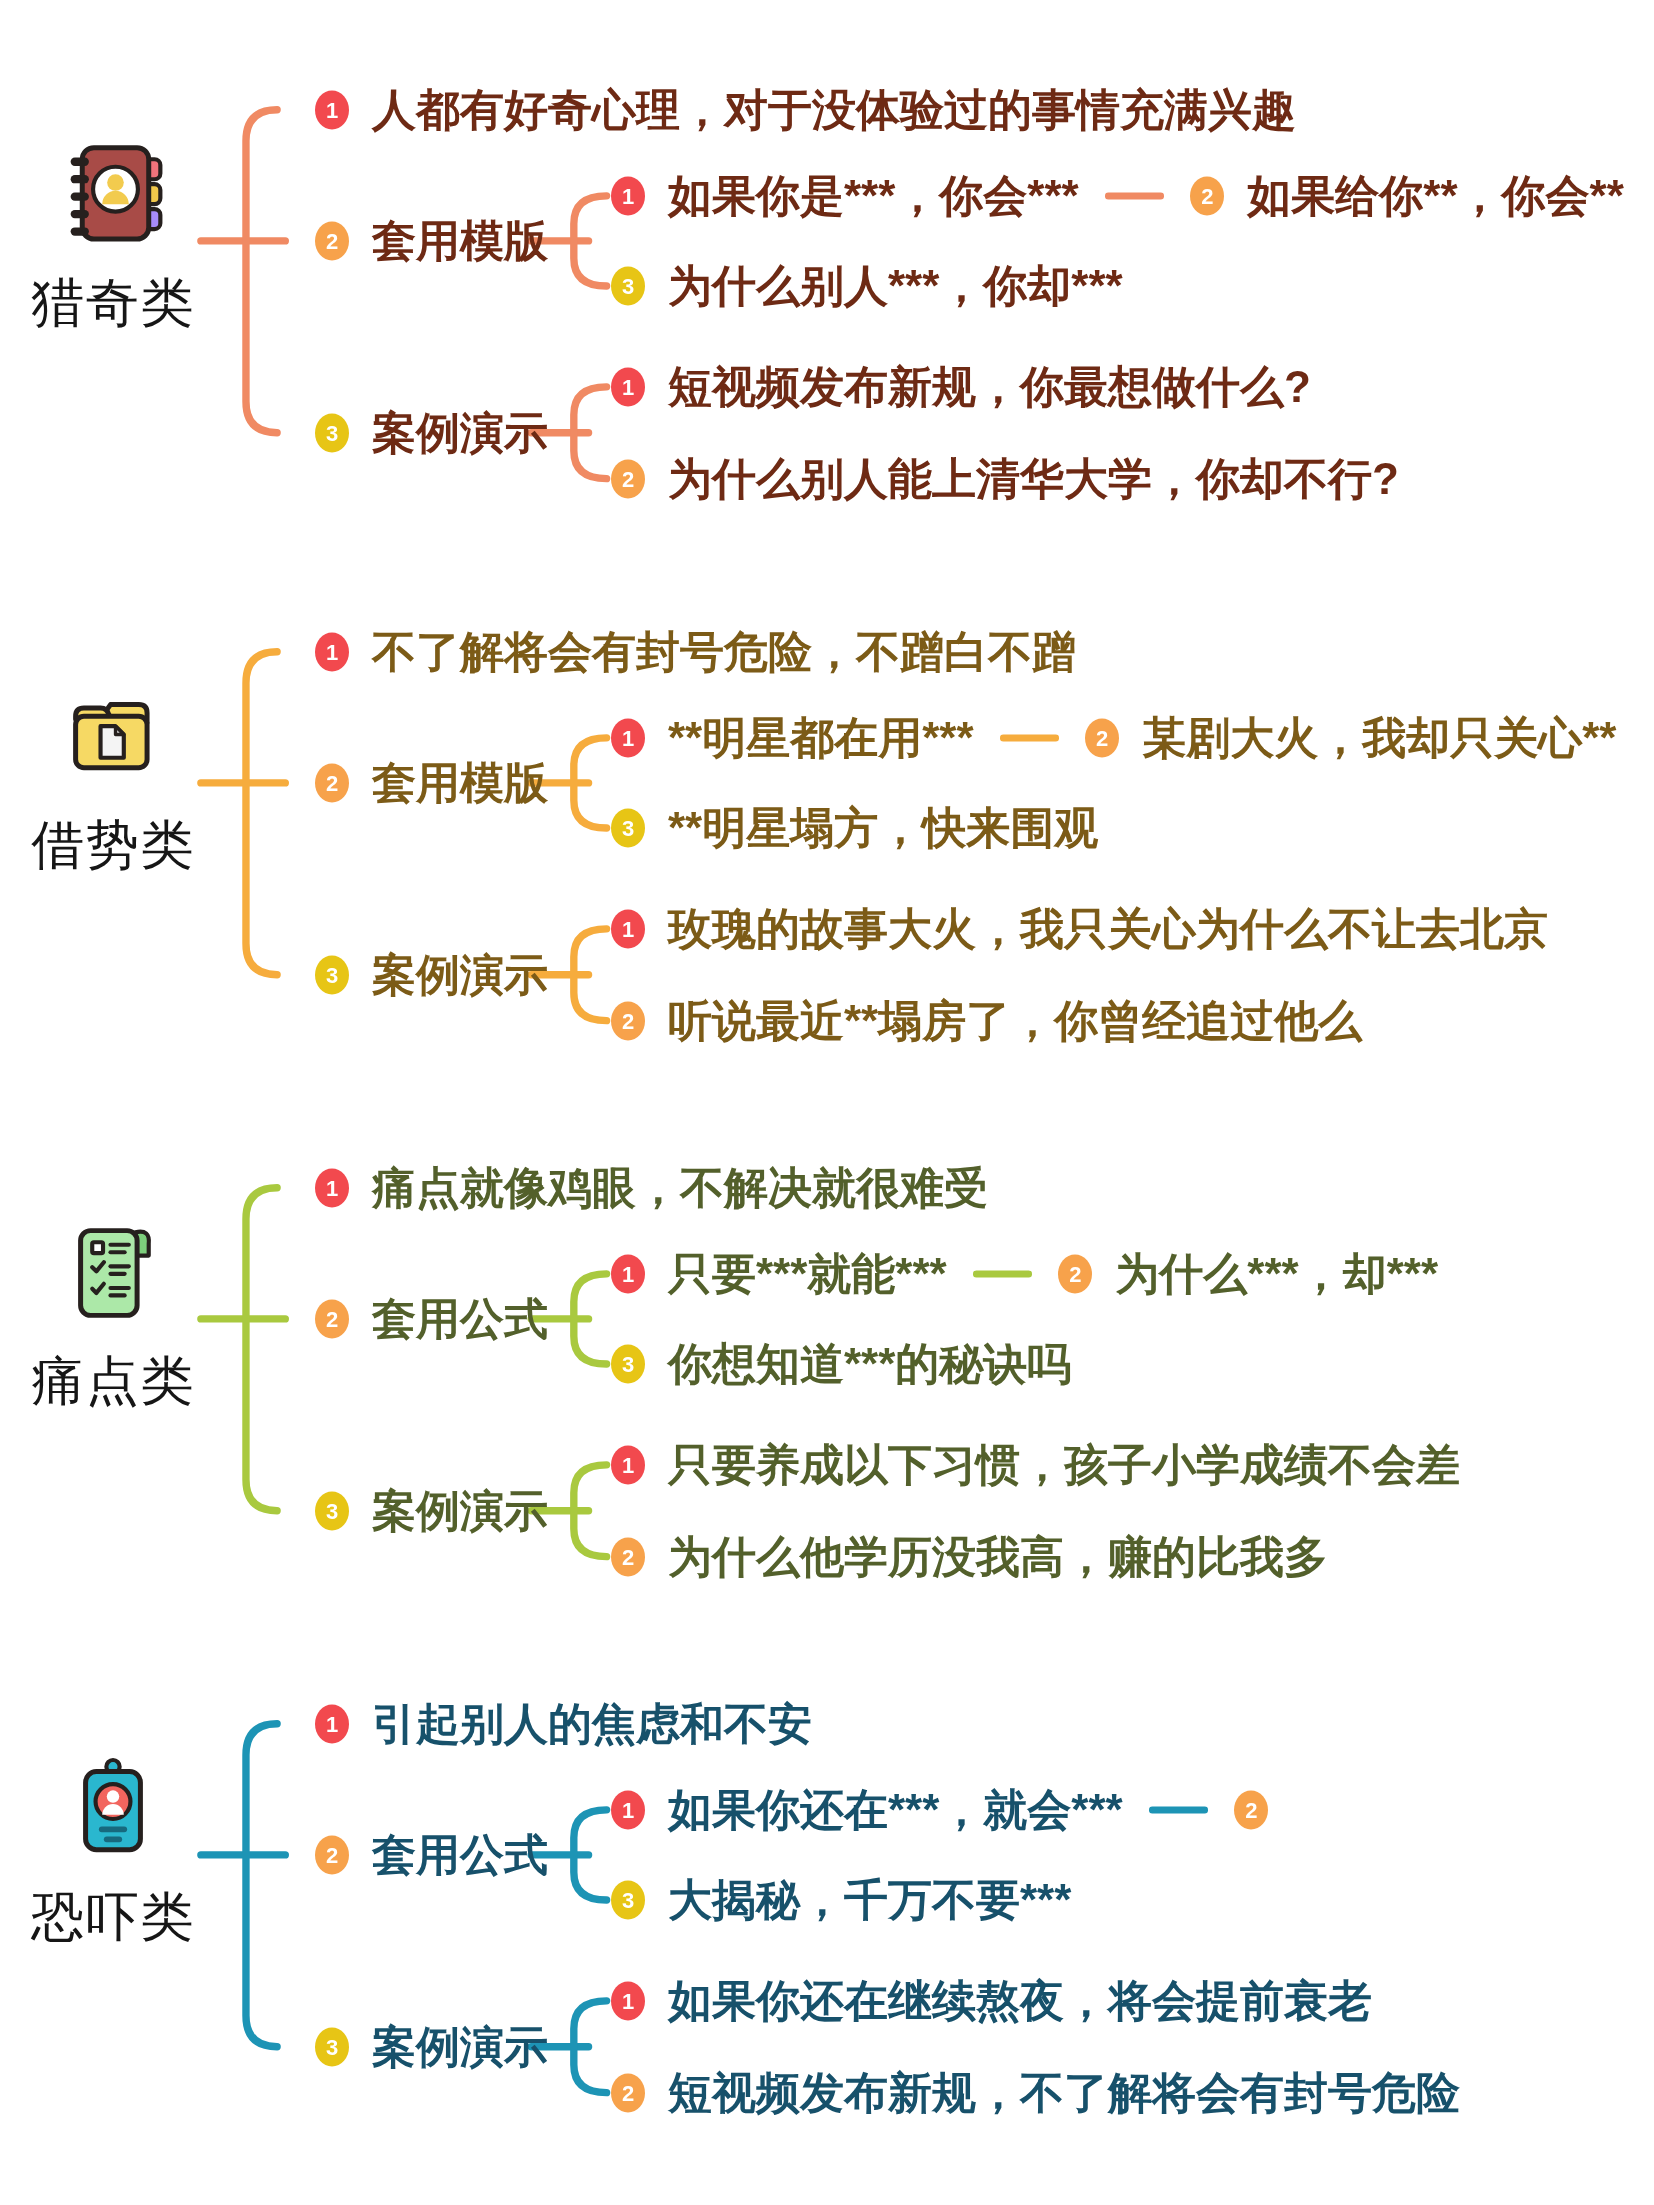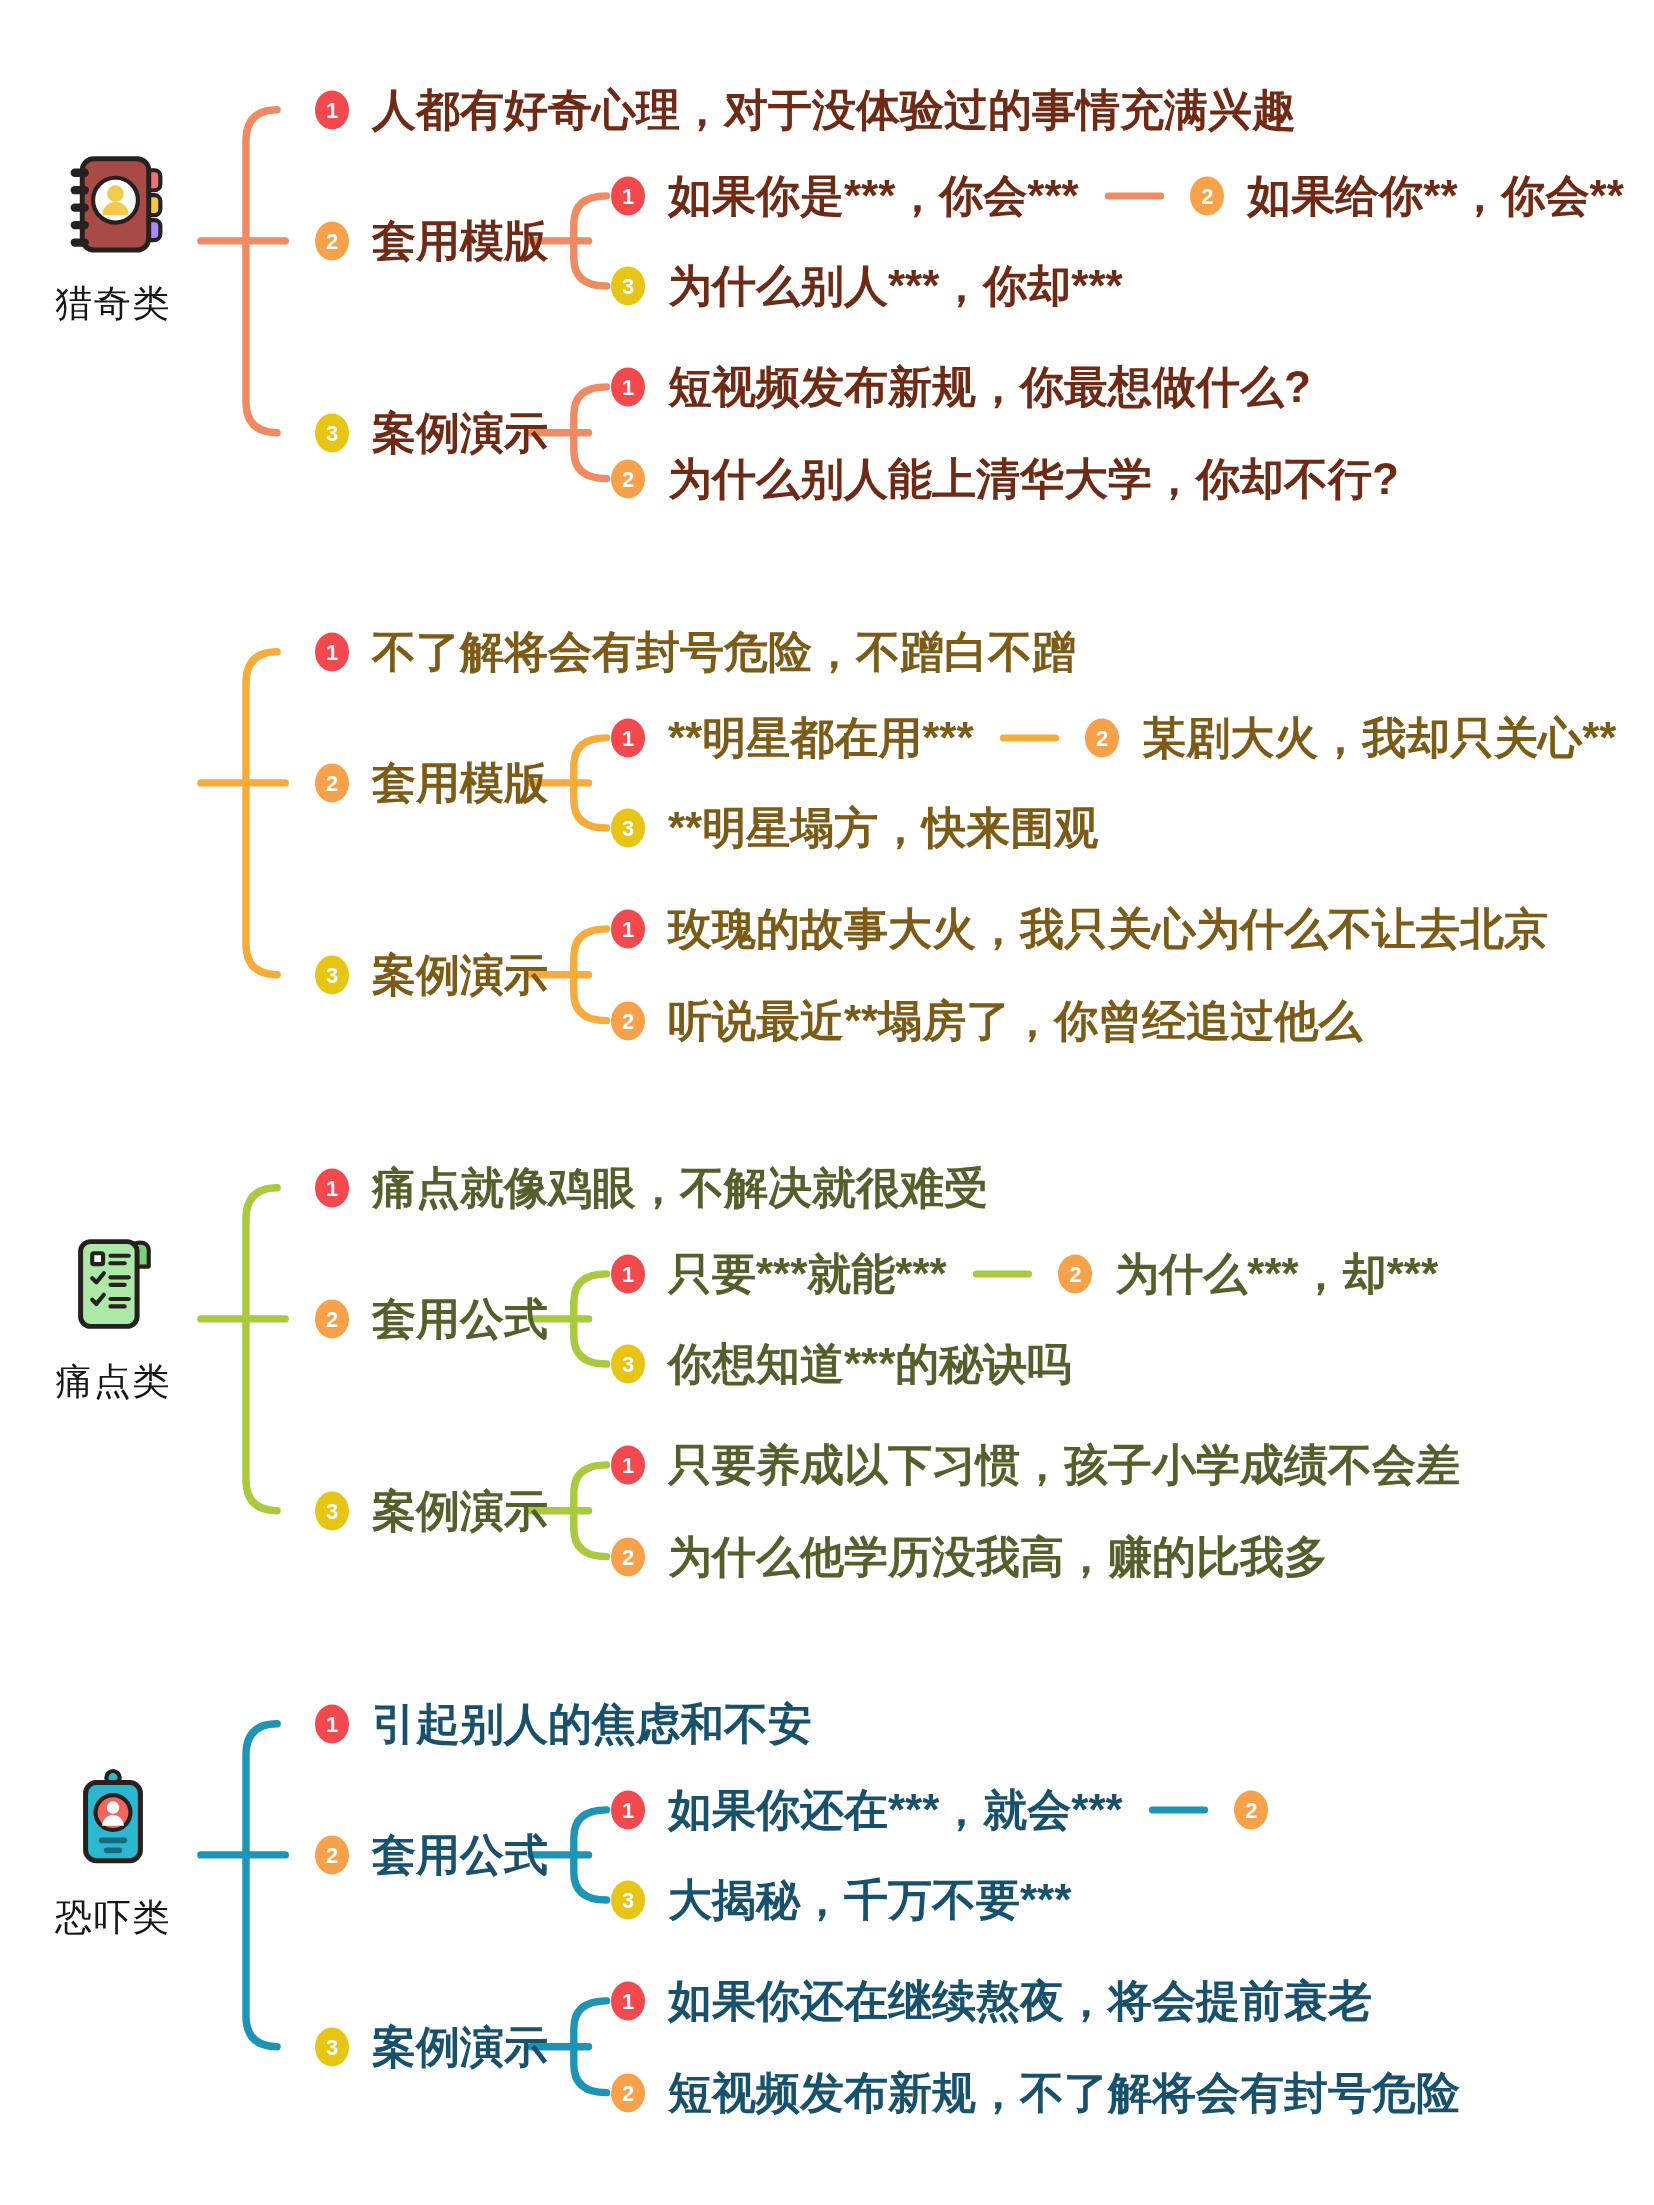--- a/index.html
+++ b/index.html
@@ -11,21 +11,21 @@
     overflow:hidden;
   }
   .section{position:absolute;left:0;width:1655px;height:459px;}
   .connectors{position:absolute;left:0;top:0;width:1655px;height:459px;}
   .connectors path{fill:none;stroke-width:9;stroke-linecap:round;}
   .main-node{
     position:absolute;left:24.6px;top:57px;width:177px;height:213px;
     display:flex;flex-direction:column;align-items:center;justify-content:center;gap:19.7px;
   }
   .main-node .icon{width:108px;height:108px;flex:none;}
-  .main-label{font-size:37px;font-weight:500;color:#161616;white-space:nowrap;letter-spacing:1.6px;}
+  .main-label{font-size:53px;font-weight:500;color:#161616;white-space:nowrap;letter-spacing:1.6px;}
   .row{
     position:absolute;transform:translateY(-50%);
     display:flex;align-items:center;gap:23px;white-space:nowrap;
   }
   .row .txt{font-size:44px;font-weight:600;color:var(--ink);}
   .badge{
     width:34px;height:39px;border-radius:50%;flex:none;
     display:flex;align-items:center;justify-content:center;
     color:#fff;font-size:22px;font-weight:700;
   }
@@ -112,20 +112,30 @@
   <div class="section s2" style="--branch: #F6AC3D; --ink: #7C5B17;">
     <svg class="connectors" viewBox="0 0 2019 560">
       <path style="stroke:var(--branch)" d="M 245 200 H 348"></path>
       <path style="stroke:var(--branch)" d="M 338 40 Q 300 40 300 78 L 300 396 Q 300 434 338 434"></path>
       <path style="stroke:var(--branch)" d="M 648 200 H 718"></path>
       <path style="stroke:var(--branch)" d="M 740 145 Q 700 145 700 179 L 700 221 Q 700 255 740 255"></path>
       <path style="stroke:var(--branch)" d="M 648 434 H 718"></path>
       <path style="stroke:var(--branch)" d="M 740 378 Q 700 378 700 412 L 700 456 Q 700 490 740 490"></path>
     </svg>
 
+    <div class="main-node">
+      <svg class="icon" viewBox="0 0 130 130">
+        <path d="M62 26 h34 q10 0 10 10 v12 h-60 z" fill="#F6D964" stroke="#26201E" stroke-width="6" stroke-linejoin="round"></path>
+        <path d="M20 40 q0-10 10-10 h20 q8 0 10 8 l2 6 h-42 z" fill="#F6D964" stroke="#26201E" stroke-width="6" stroke-linejoin="round"></path>
+        <rect x="20" y="40" width="86" height="62" rx="10" fill="#F6D964" stroke="#26201E" stroke-width="6"></rect>
+        <path d="M50 52 h18 l10 10 v28 h-28 z" fill="#F4F4F4" stroke="#26201E" stroke-width="5" stroke-linejoin="round"></path>
+        <path d="M68 52 v10 h10 z" fill="#D8D8D8" stroke="#26201E" stroke-width="4" stroke-linejoin="round"></path>
+      </svg>
+      <div class="main-label">借势类</div>
+    </div>
 
     <div class="row r-point">
       <span class="badge n1">1</span>
       <span class="txt">不了解将会有封号危险，不蹭白不蹭</span>
     </div>
     <div class="row r-template">
       <span class="badge n2">2</span>
       <span class="txt">套用模版</span>
     </div>
     <div class="row r-t1">

